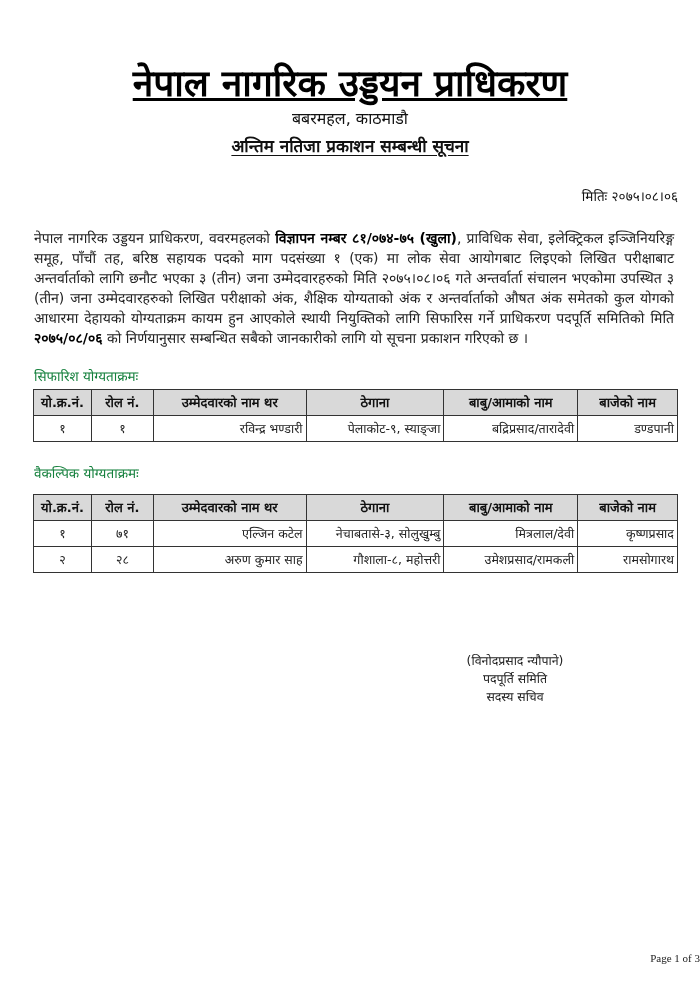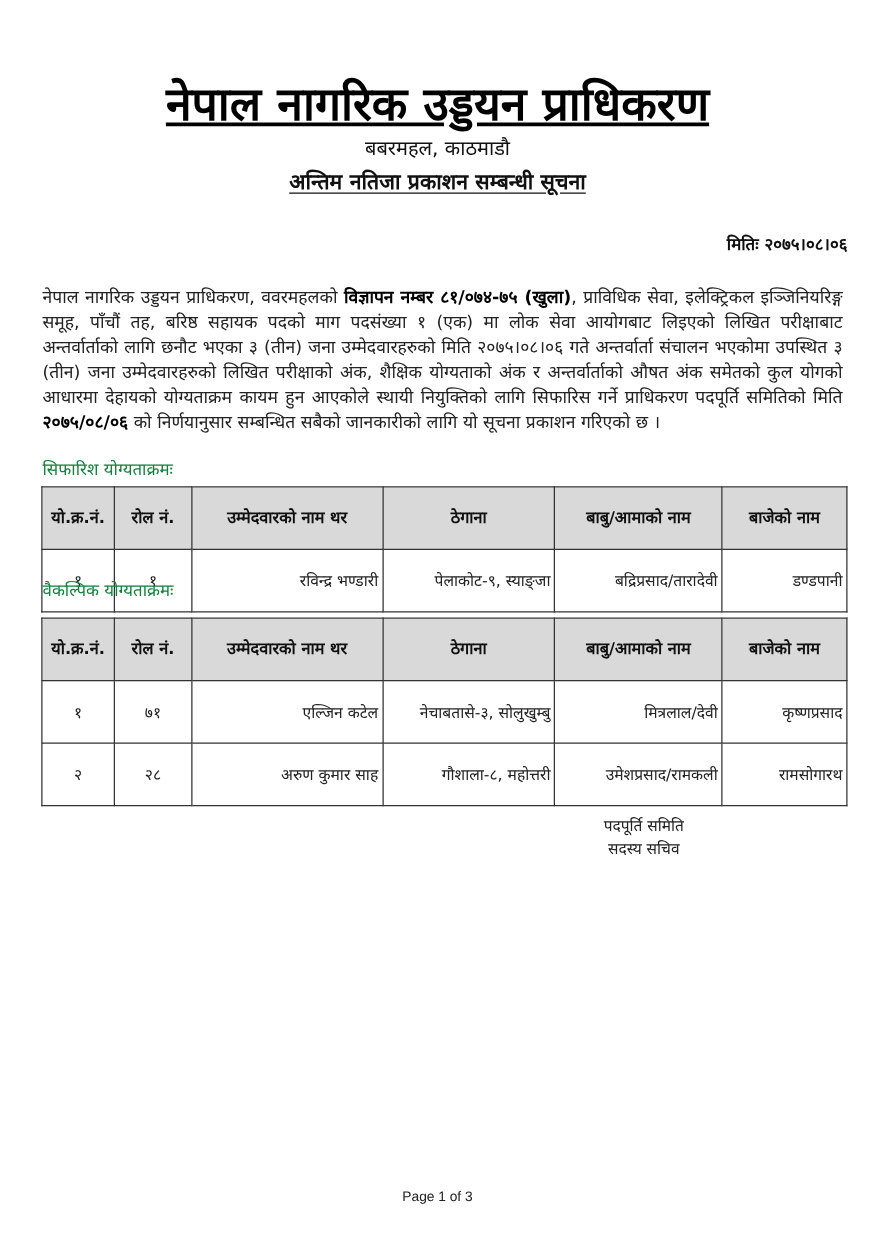--- a/index.html
+++ b/index.html
@@ -16,55 +16,55 @@
       position: absolute; left: 0; width: 700px; top: 111px; text-align: center;
       font-size: 16px; color: #111; line-height: 16px;
     }
     .notice-heading {
       position: absolute; left: 0; width: 700px; top: 134px; text-align: center;
       font-size: 17px; color: #111; line-height: 24px; font-weight: bold;
     }
     .notice-heading span { text-decoration: underline; text-underline-offset: 3px; }
     .date {
       position: absolute; right: 22px; top: 186px;
-      font-size: 13.5px; color: #111; line-height: 20px; font-weight: bold;
+      font-size: 13.5px; color: #111; line-height: 20px;
     }
     .para {
       position: absolute; left: 34px; width: 640px; top: 228px;
       font-size: 14px; line-height: 20px; color: #222; text-align: justify;
     }
     .para b { color: #000; }
     .section-label {
       position: absolute; left: 34px; font-size: 13.5px; color: #15803d; line-height: 18px;
       text-underline-offset: 3px;
     }
     .sec1 { top: 367px; }
     .sec2 { top: 464px; }
     table.result {
       position: absolute; left: 33px; width: 645px; border-collapse: collapse;
       font-size: 12.5px; color: #222;
     }
     table.result th, table.result td {
-      border: 1.5px solid #333; padding: 12px 3px; height: 25px; line-height: 25px;
+      border: 1.5px solid #333; padding: 0 3px; height: 25px; line-height: 25px;
       white-space: nowrap;
     }
     table.result th { background: #d9d9d9; font-weight: bold; text-align: center; font-size: 13px; color: #111; }
     table.result td.c { text-align: center; }
     table.result td.l { text-align: right; }
     .t1 { top: 389px; }
     .t2 { top: 494px; }
     col.c1 { width: 58px; } col.c2 { width: 62px; } col.c3 { width: 153px; }
     col.c4 { width: 138px; } col.c5 { width: 134px; } col.c6 { width: 100px; }
     .signature {
       position: absolute; left: 430px; width: 170px; top: 652px; text-align: center;
       font-size: 12.4px; line-height: 18px; color: #222;
     }
     .footer {
-      position: absolute; left: 0; width: 700px; top: 952px; text-align: center;
-      font-family: Liberation Sans, sans-serif; font-size: 11px; color: #222;
+      position: absolute; left: 0; width: 700px; top: 952px; text-align: right;
+      font-family: Liberation Serif, serif; font-size: 11px; color: #222;
     }
   </style>
 </head>
 <body>
 
 <div class="page">
 
   <div class="title">नेपाल नागरिक उड्डयन प्राधिकरण</div>
   <div class="subtitle">बबरमहल, काठमाडौ</div>
   <div class="notice-heading">
@@ -140,18 +140,19 @@
         <td class="c">२८</td>
         <td class="l">अरुण कुमार साह</td>
         <td class="l">गौशाला-८, महोत्तरी</td>
         <td class="l">उमेशप्रसाद/रामकली</td>
         <td class="l">रामसोगारथ</td>
       </tr>
     </tbody>
   </table>
 
   <div class="signature">
+    <div>(विनोदप्रसाद न्यौपाने)</div>
     <div>पदपूर्ति समिति</div>
     <div>सदस्य सचिव</div>
   </div>
 
   <div class="footer">Page 1 of 3</div>
 </div>
 
 </body></html>

